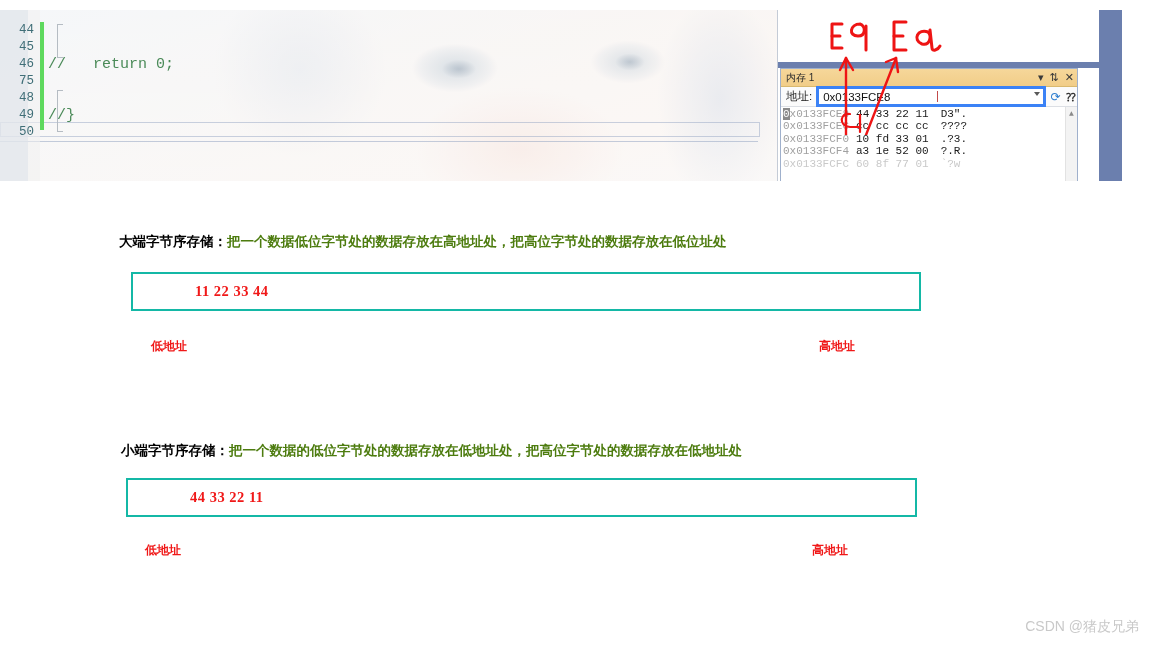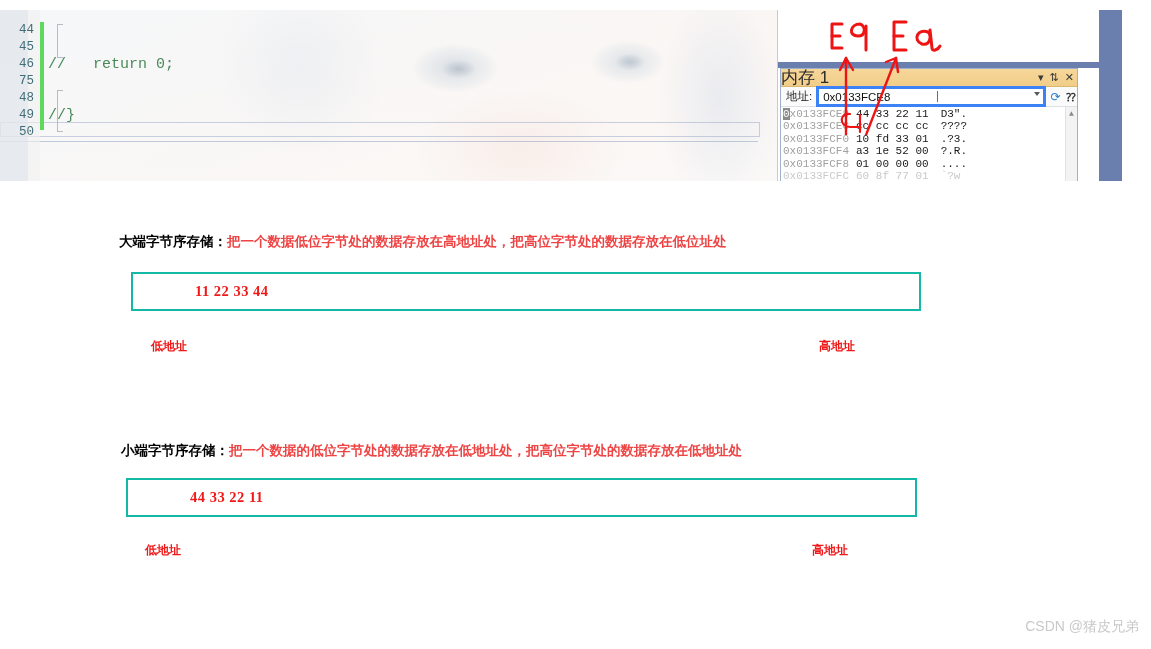--- a/index.html
+++ b/index.html
@@ -100,21 +100,21 @@
     background: #fdfdfd;
     border: 1px solid #9fb0cc;
   }
   .mem-title {
     position: relative; height: 17px;
     background: linear-gradient(to bottom, #f6d79a 0%, #f1cd88 100%);
     border-bottom: 1px solid #d9b96f;
     display: flex; align-items: center;
   }
   .mem-title-text {
-    font-size: 17px; color: #2b2b2b; font-weight: 400;
+    font-size: 10px; color: #2b2b2b; padding-left: 5px; font-weight: 400;
   }
   .mem-title-btns {
     position: absolute; right: 3px; top: 0; display: flex; align-items: center;
     gap: 6px; height: 17px; color: #3a3a3a;
   }
   .mem-title-btns span { font-size: 11px; line-height: 11px; cursor: default; }
 
   .mem-addrbar {
     height: 19px; background: #fbfbfb;
     border-bottom: 1px solid #dcdfe4;
@@ -204,21 +204,21 @@
   }
 
   
   .annot-svg { position:absolute; left:820px; top:0px; width:160px; height:125px; }
 
   
   .explain { position:absolute; left:0; top:181px; width:1151px; height:468px; background:#fff; }
 
   .line-text { position:absolute; font-size:13.5px; font-weight:bold; white-space:nowrap; }
   .line-text .red { color:#000000; }
-  .line-text .green { color:#ef4444; }
+  .line-text .green { color:#4d7c0f; }
 
   .hexbox {
     position:absolute; border:2px solid #14b8a6; background:#fff;
     display:flex; align-items:center;font-family:Liberation Serif, serif;
   }
   .hexbox span {
     color:#f01818; font-weight:bold; font-size:14.5px; padding-left:62px;
     letter-spacing:.5px;
   }
 
@@ -326,25 +326,20 @@
             <span class="mem-bytes">10 fd 33 01</span>
             <span class="mem-ascii">.?3.</span>
           </div>
 
           <div class="mem-row">
             <span class="mem-addr">0x0133FCF4</span>
             <span class="mem-bytes">a3 1e 52 00</span>
             <span class="mem-ascii">?.R.</span>
           </div>
 
-          <div class="mem-row">
-            <span class="mem-addr">0x0133FCF8</span>
-            <span class="mem-bytes">01 00 00 00</span>
-            <span class="mem-ascii">....</span>
-          </div>
 
           <div class="mem-row last">
             <span class="mem-addr">0x0133FCFC</span>
             <span class="mem-bytes">60 8f 77 01</span>
             <span class="mem-ascii">`?w</span>
           </div>
 
           <div class="mem-vscroll">
             <div class="up">▲</div>
           </div>

